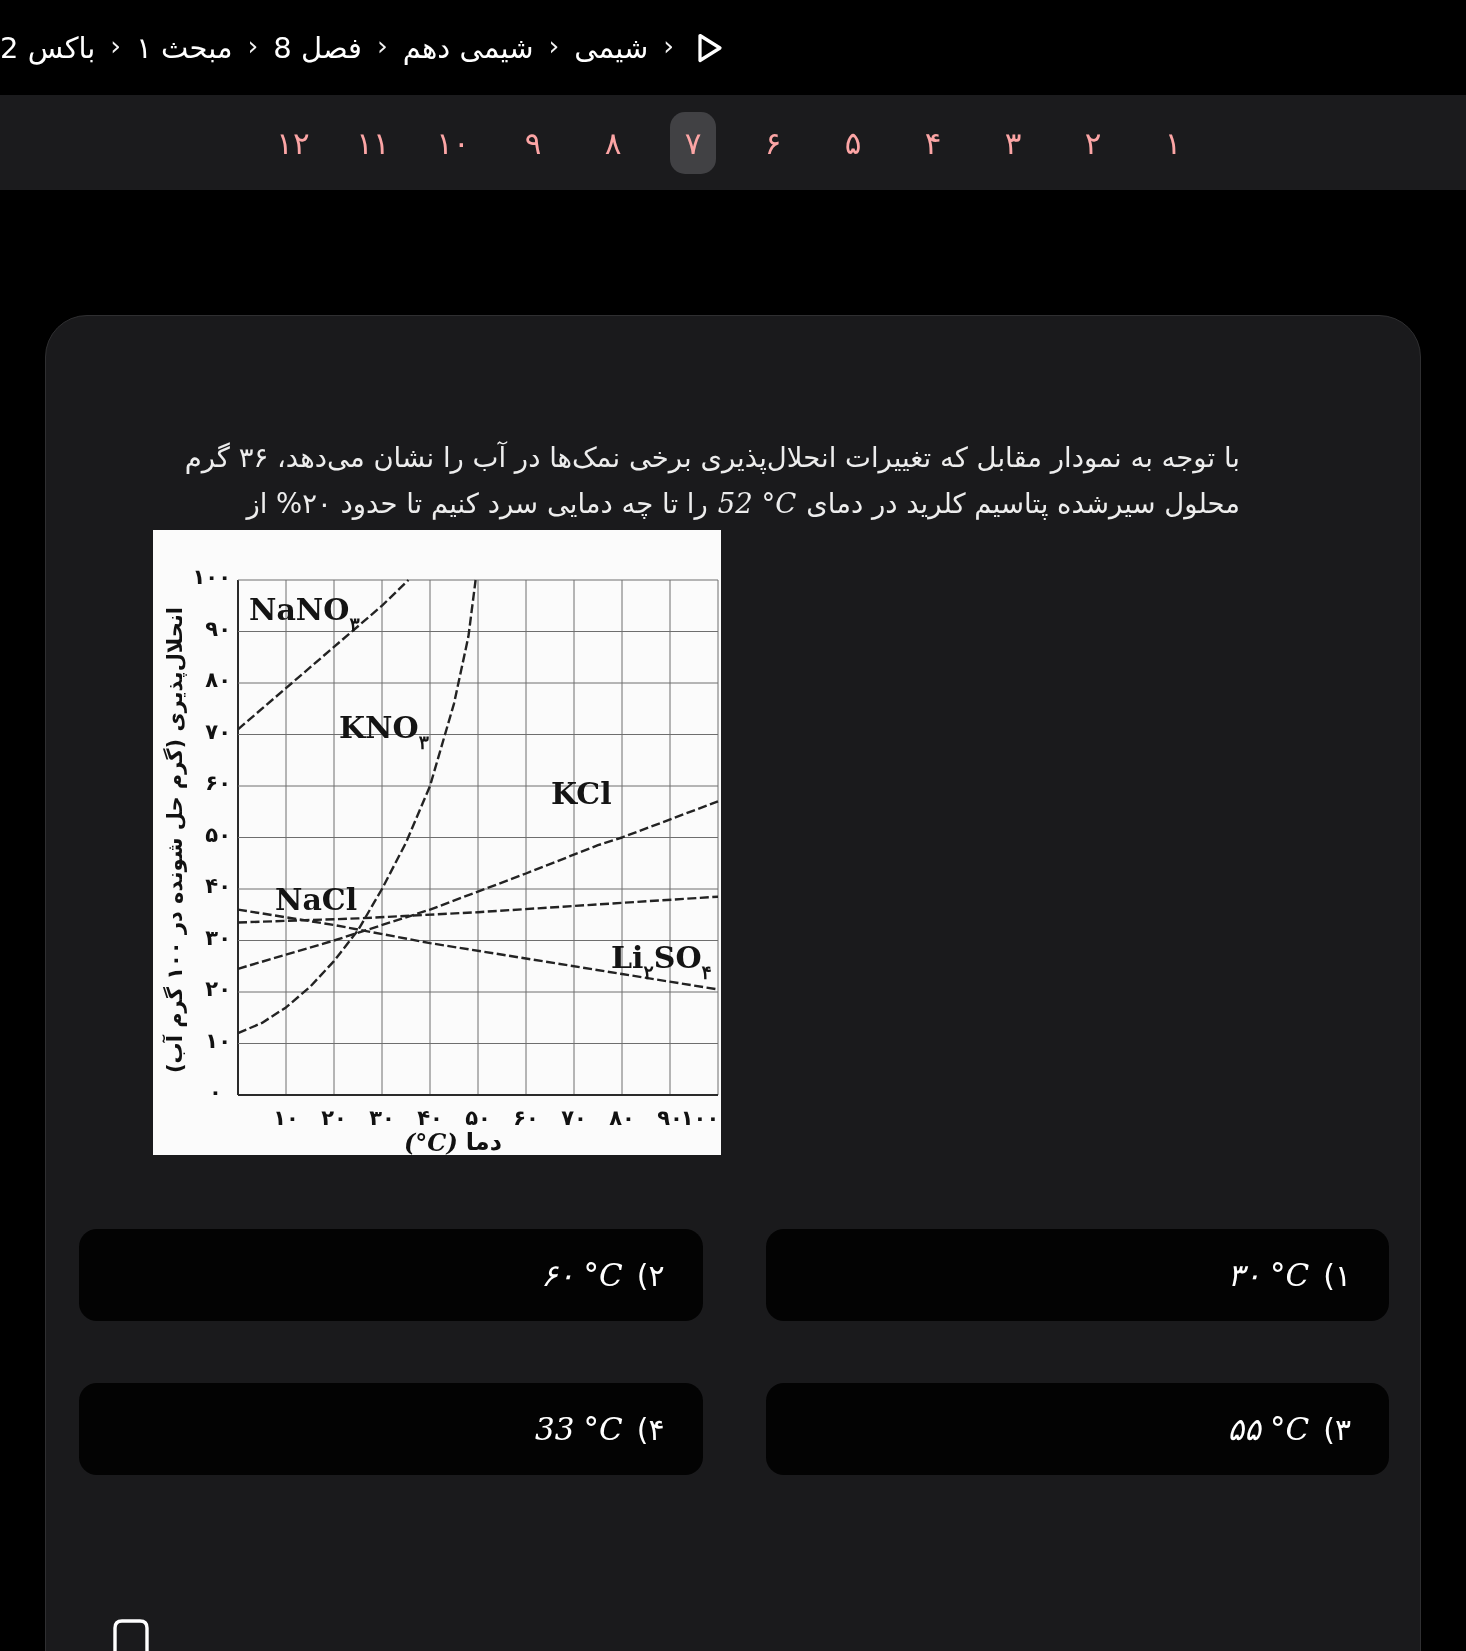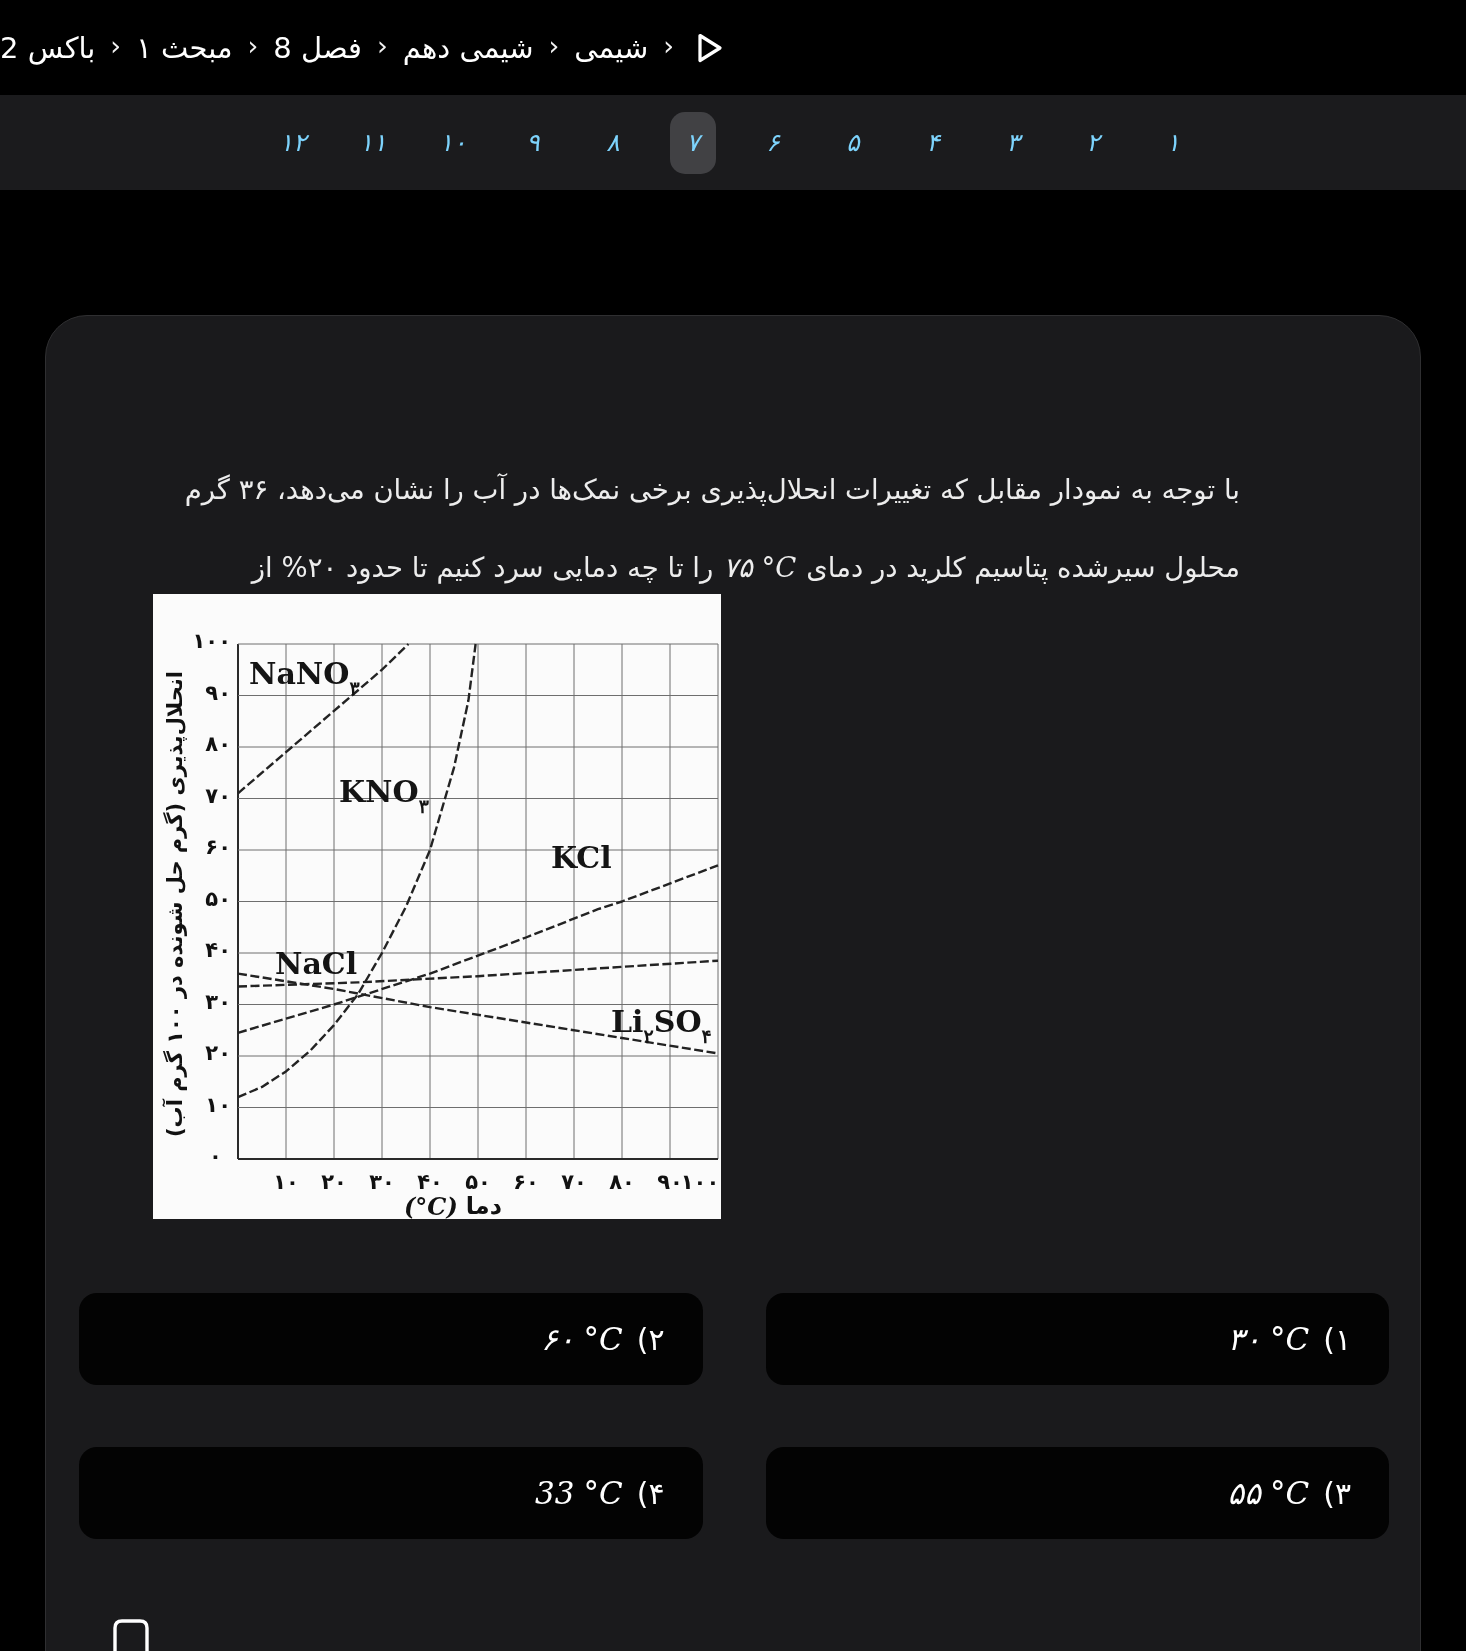--- a/index.html
+++ b/index.html
@@ -12,27 +12,27 @@
 
   
   .topbar{height:95px;background:#000;display:flex;align-items:center;}
   .crumbs{direction:rtl;display:flex;align-items:center;gap:15px;margin-right:164px;font-size:29px;color:#fff;}
   .crumbs .sep{font-size:27px;opacity:.95;transform:translateY(-2px);}
   .crumb{white-space:nowrap;cursor:pointer;}
   .play{display:flex;align-items:center;margin-left:6px;cursor:pointer;}
 
   
   .qbar{height:95px;background:var(--bar-bg);display:flex;direction:rtl;align-items:center;justify-content:center;gap:34px;}
-  .qnum{min-width:46px;height:62px;display:flex;align-items:center;justify-content:center;font-size:25px;color:#7dd3fc;border-radius:15px;cursor:pointer;font-style:italic;}
+  .qnum{min-width:46px;height:62px;display:flex;align-items:center;justify-content:center;font-size:31px;color:#fca5a5;border-radius:15px;cursor:pointer;}
   .qnum.active{background:var(--active-bg);}
 
   
   .card{position:absolute;left:45px;top:315px;width:1376px;height:1400px;background:var(--card-bg);border:1px solid #2f2f31;border-radius:42px;}
   .question{direction:rtl;text-align:right;padding:118px 180px 0 80px;font-size:27.5px;line-height:46px;color:var(--text);}
-  .qline{white-space:nowrap;margin-top:32px;}
+  .qline{white-space:nowrap;}
   .math{font-family:"DejaVu Serif","Liberation Serif",serif;font-style:italic;}
   .question .math{margin:0 10px;}
 
   
   .chart{position:relative;width:568px;height:625px;background:var(--chart-bg);margin:4px 0 0 107px;color:#161616;}
   .chart svg{position:absolute;left:0;top:0;}
   .grid{stroke:#6e6e6e;stroke-width:1;}
   .axis{stroke:#2a2a2a;stroke-width:2;}
   .curve{fill:none;stroke:var(--chart-ink);stroke-width:2.4;stroke-dasharray:9 3.5;stroke-linejoin:round;}
   .ytitle{position:absolute;left:-278px;top:295px;width:600px;height:30px;line-height:30px;transform:rotate(-90deg);direction:rtl;text-align:center;font-size:21px;font-weight:bold;color:#111;}
@@ -88,21 +88,21 @@
   <span class="qnum">۱۰</span>
   <span class="qnum">۱۱</span>
   <span class="qnum">۱۲</span>
 </nav>
 
 <main class="card">
 
   <div class="question">
     <div class="qline">با توجه به نمودار مقابل که تغییرات انحلال‌پذیری برخی نمک‌ها در آب را نشان می‌دهد، ۳۶ گرم</div>
     <div class="qline">
-      <span>محلول سیرشده پتاسیم کلرید در دمای</span><span class="math" dir="ltr">۷۵ °C</span><span>را تا چه دمایی سرد کنیم تا حدود ۲۰% از</span>
+      <span>محلول سیرشده پتاسیم کلرید در دمای</span><span class="math" dir="ltr">52 °C</span><span>را تا چه دمایی سرد کنیم تا حدود ۲۰% از</span>
     </div>
   </div>
 
   <div class="chart">
     <svg id="chart-svg" width="568" height="625" viewBox="0 0 568 625">
         <line x1="85" y1="565" x2="85" y2="50" class="axis"></line>
         <line x1="133" y1="565" x2="133" y2="50" class="grid"></line>
         <line x1="181" y1="565" x2="181" y2="50" class="grid"></line>
         <line x1="229" y1="565" x2="229" y2="50" class="grid"></line>
         <line x1="277" y1="565" x2="277" y2="50" class="grid"></line>

